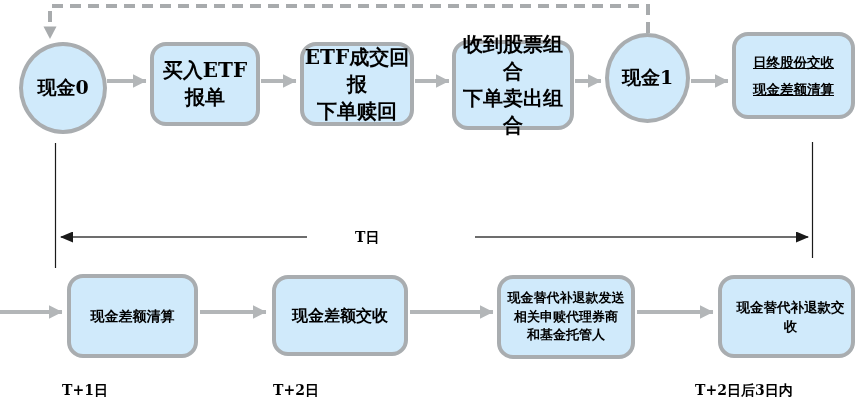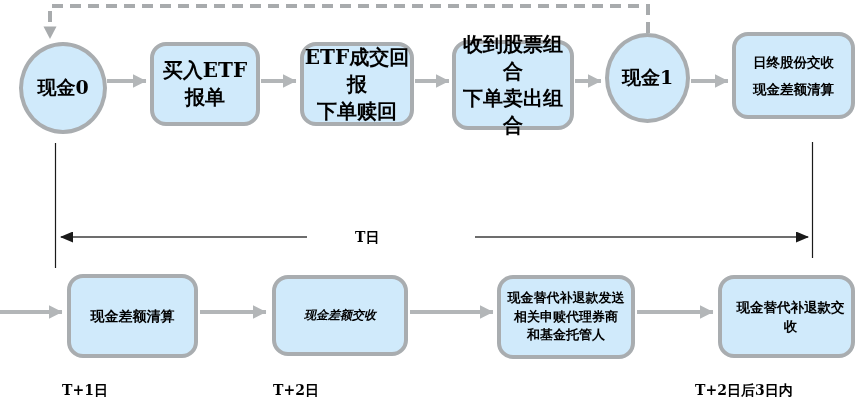--- a/index.html
+++ b/index.html
@@ -21,21 +21,21 @@
     border-radius: 16px;
     display: flex;
     flex-direction: column;
     align-items: center;
     justify-content: center;
     text-align: center;
     font-weight: bold;
     line-height: 1.35;
   }
   .ellipse { border-radius: 50%; }
-  .gapped { row-gap: 8px; }
+  .gapped { row-gap: 8px; text-decoration: underline; }
   .time-label {
     position: absolute;
     font-size: 14px;
     font-weight: bold;
     text-align: left;
     white-space: nowrap;
   }
 </style>
 </head>
 <body>
@@ -100,21 +100,21 @@
     <div>日终股份交收</div>
     <div>现金差额清算</div>
   </div>
 
   <div class="time-label" style="left:355px; top:229px; width:70px; font-size:14px;">T日</div>
 
   <div class="node" style="left:67px; top:274px; width:131px; height:84px; font-size:14px;">
     <div>现金差额清算</div>
   </div>
 
-  <div class="node" style="left:272px; top:275px; width:136px; height:81px; font-size:12px;font-style:italic;">
+  <div class="node" style="left:272px; top:275px; width:136px; height:81px; font-size:16px;">
     <div>现金差额交收</div>
   </div>
 
   <div class="node" style="left:497px; top:275px; width:138px; height:84px; font-size:13px; line-height:1.45;">
     <div>现金替代补退款发送</div>
     <div>相关申赎代理券商</div>
     <div>和基金托管人</div>
   </div>
 
   <div class="node" style="left:718px; top:275px; width:137px; height:83px; font-size:13.5px;padding-left:8px;">

